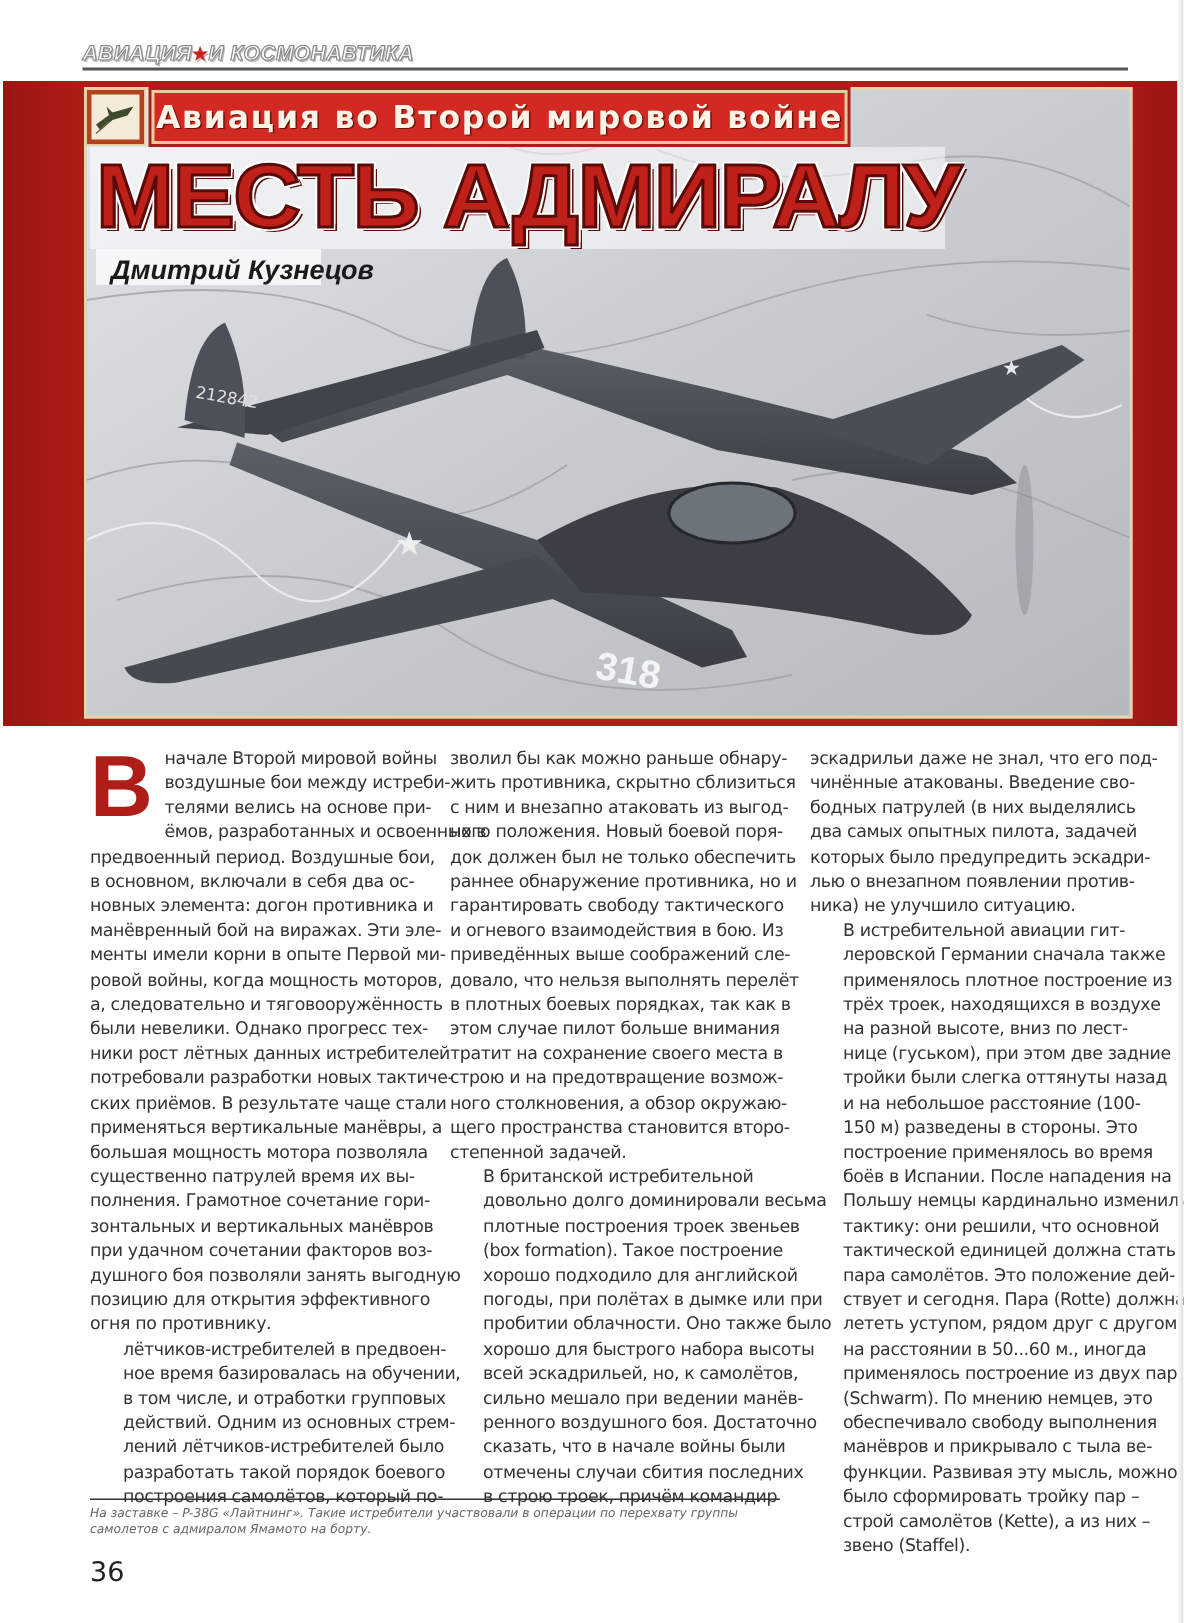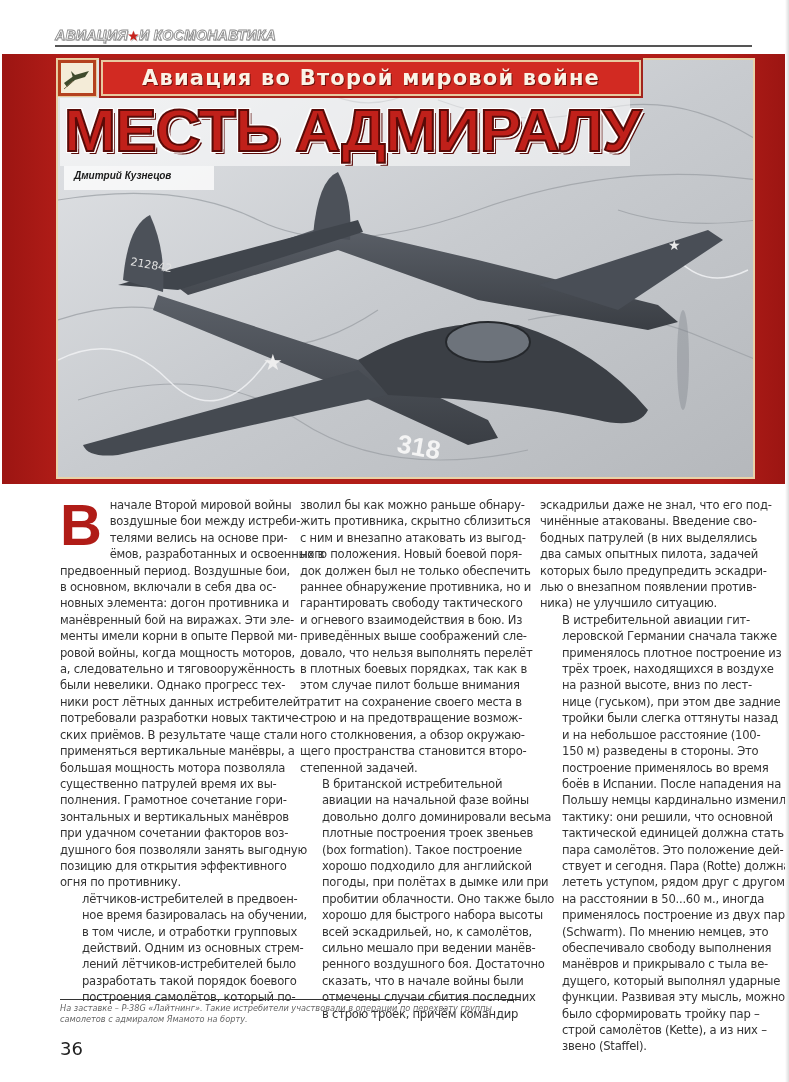--- a/index.html
+++ b/index.html
@@ -32,21 +32,21 @@
     overflow: hidden;
   }
   .hero-photo svg { position: absolute; left: 0; top: 0; }
 
   
   .series-icon-box {
     position: absolute; left: 58px; top: 60px; width: 38px; height: 36px;
     background: #f4ecd8; border: 3px solid #b4411f; box-shadow: 0 0 0 1px #e9c99a;
   }
   .series-banner {
-    position: absolute; left: 101px; top: 60px; width: 540px; height: 36px;
+    position: absolute; left: 101px; top: 60px; width: 464px; height: 36px;
     background: #d22a22;
     border: 2px solid #e8c9a0; box-shadow: 0 0 0 2px #a2231c;
     display: flex; align-items: center; justify-content: center;
   }
   .series-banner span {
     font-family: "DejaVu Sans", sans-serif; font-weight: bold; font-size: 21px;
     color: #fbf3e6; letter-spacing: 1.2px; text-shadow: 1px 1px 0 #6e100c;
   }
 
   
@@ -65,21 +65,21 @@
   }
 
   
   .byline-band {
     position: absolute; left: 64px; top: 166px; width: 150px; height: 24px;
     background: rgba(255,255,255,0.75);
   }
   .byline {
     position: absolute; left: 74px; top: 170px;
     font-family: "Liberation Sans", sans-serif; font-weight: bold; font-style: italic;
-    font-size: 10px; color: #1a1a1a;
+    font-size: 18px; color: #1a1a1a;
   }
 
   
   .columns { position: absolute; left: 60px; top: 497px; width: 700px; height: 500px; }
   .col {
     position: absolute; top: 0; width: 222px;
     font-family: "DejaVu Sans", sans-serif; font-size: 11.6px; line-height: 16.4px;
     color: #333; letter-spacing: -0.25px;
   }
   .col p { margin: 0; }
@@ -244,21 +244,20 @@
         <span class="line">в плотных боевых порядках, так как в</span>
         <span class="line">этом случае пилот больше внимания</span>
         <span class="line">тратит на сохранение своего места в</span>
         <span class="line">строю и на предотвращение возмож-</span>
         <span class="line">ного столкновения, а обзор окружаю-</span>
         <span class="line">щего пространства становится второ-</span>
         <span class="line">степенной задачей.</span>
       </p>
     <p class="indent" id="c1p1">
         <span class="line">В британской истребительной</span>
-        <span class="line">авиации на начальной фазе войны</span>
         <span class="line">довольно долго доминировали весьма</span>
         <span class="line">плотные построения троек звеньев</span>
         <span class="line">(box formation). Такое построение</span>
         <span class="line">хорошо подходило для английской</span>
         <span class="line">погоды, при полётах в дымке или при</span>
         <span class="line">пробитии облачности. Оно также было</span>
         <span class="line">хорошо для быстрого набора высоты</span>
         <span class="line">всей эскадрильей, но, к самолётов,</span>
         <span class="line">сильно мешало при ведении манёв-</span>
         <span class="line">ренного воздушного боя. Достаточно</span>
@@ -293,21 +292,20 @@
         <span class="line">тактику: они решили, что основной</span>
         <span class="line">тактической единицей должна стать</span>
         <span class="line">пара самолётов. Это положение дей-</span>
         <span class="line">ствует и сегодня. Пара (Rotte) должна</span>
         <span class="line">лететь уступом, рядом друг с другом,</span>
         <span class="line">на расстоянии в 50...60 м., иногда</span>
         <span class="line">применялось построение из двух пар</span>
         <span class="line">(Schwarm). По мнению немцев, это</span>
         <span class="line">обеспечивало свободу выполнения</span>
         <span class="line">манёвров и прикрывало с тыла ве-</span>
-        <span class="line">дущего, который выполнял ударные</span>
         <span class="line">функции. Развивая эту мысль, можно</span>
         <span class="line">было сформировать тройку пар –</span>
         <span class="line">строй самолётов (Kette), а из них –</span>
         <span class="line">звено (Staffel).</span>
       </p>
   </div>
 </div>
 
 <div class="caption-rule"></div>
 <div class="caption">На заставке – P-38G «Лайтнинг». Такие истребители участвовали в операции по перехвату группы самолетов с адмиралом Ямамото на борту.</div>

